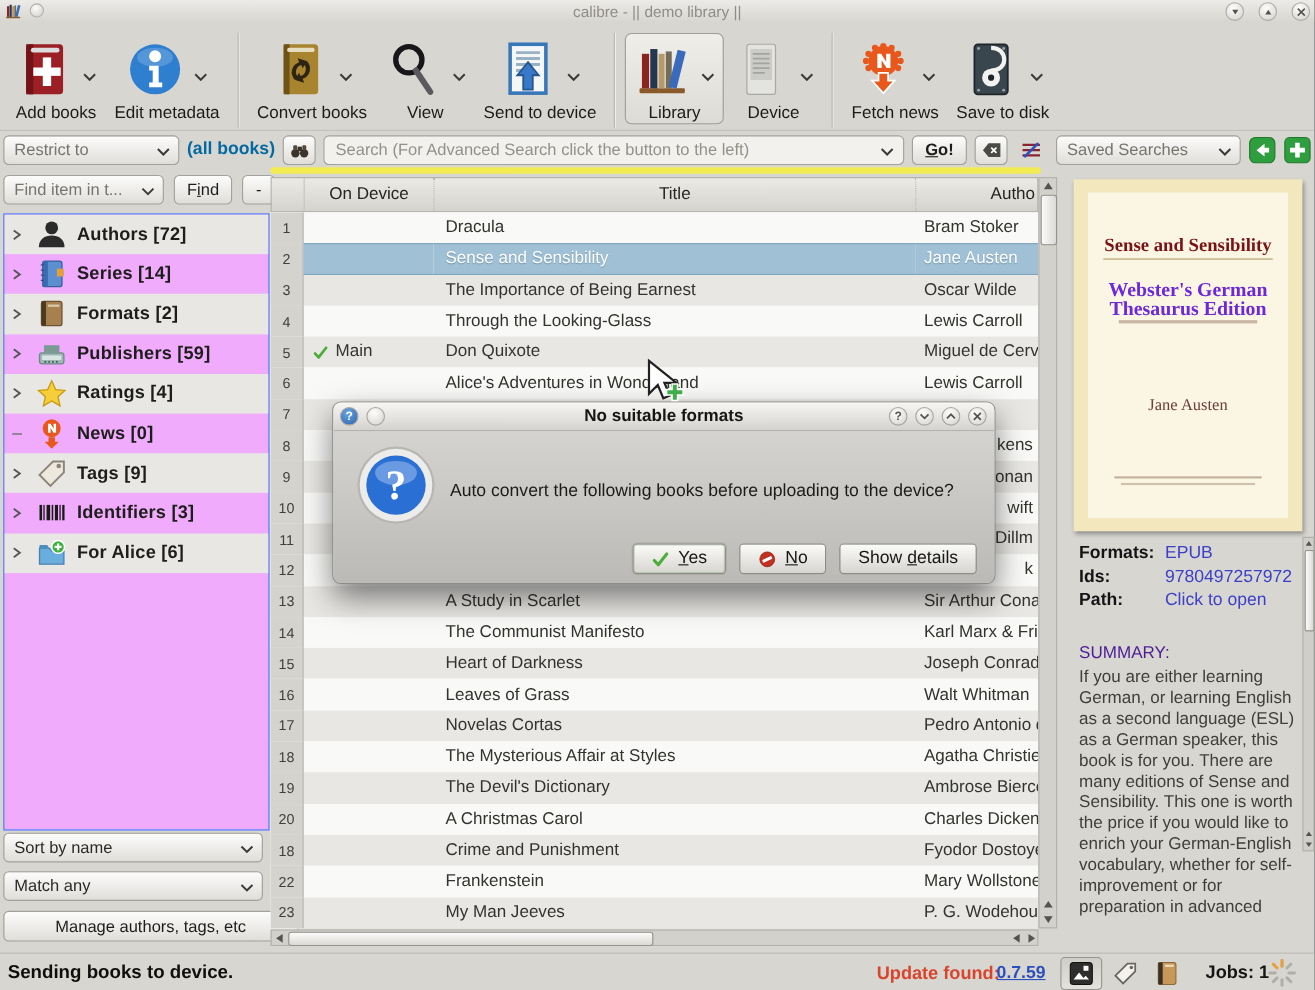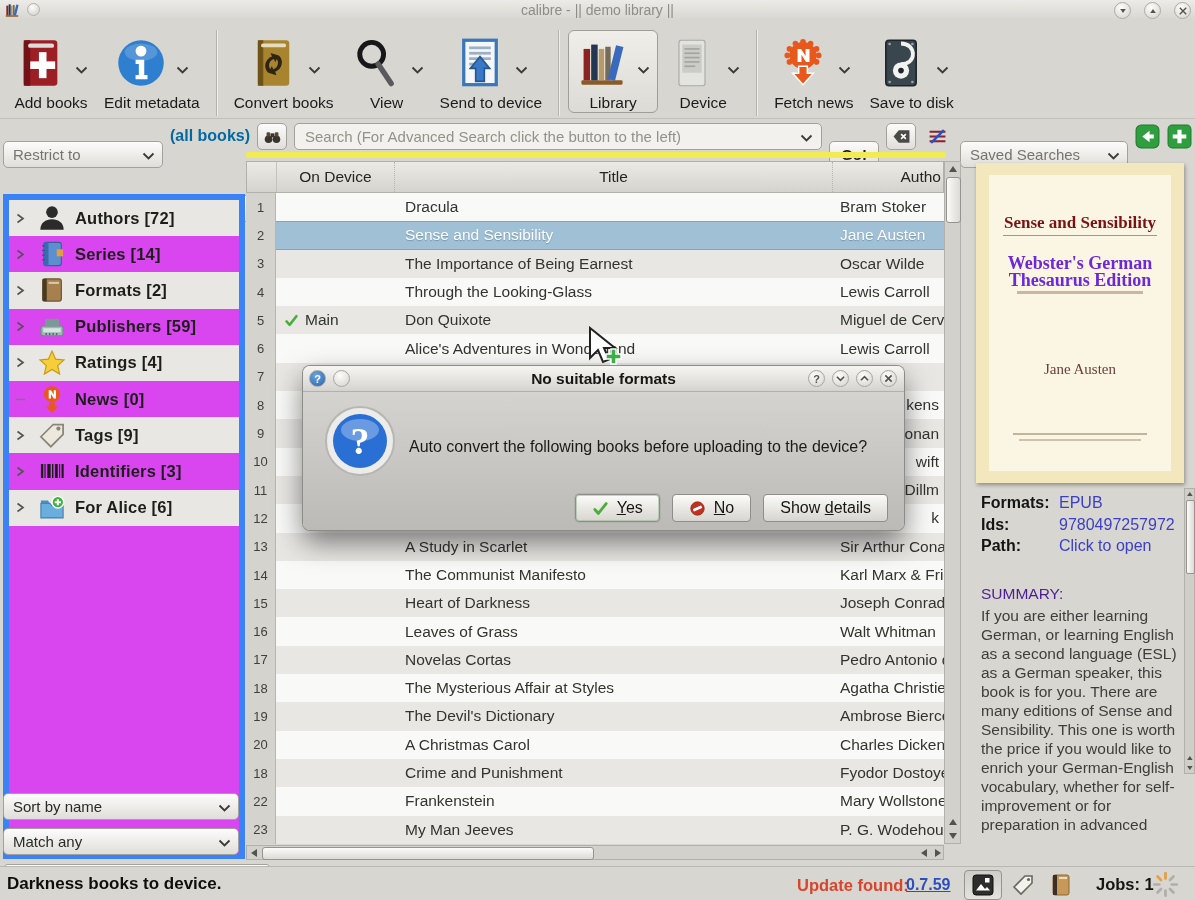--- a/index.html
+++ b/index.html
@@ -23,40 +23,40 @@
   .trow{display:flex;align-items:center;height:60px}
   .ticon,.ticon svg{width:52px;height:52px}
   .chev,.chev svg{width:13px;height:8px}
   .titem .chev{margin-left:9px;margin-top:14px}
   .tlabel{font-size:15.5px;margin-top:1px;white-space:nowrap;color:#1b1b19}
   .tsep{width:1px;background:#b5b3ae;height:86px;margin:2px 8px 0;border-right:1px solid #efeee9}
   
   .searchrow{position:absolute;left:0;top:120px;width:100%;height:32px;display:flex;align-items:center;gap:7px;
       padding:0 3px;box-sizing:border-box}
   .combo,.btn{height:27px;border:1px solid #a3a19c;border-radius:5px;box-sizing:border-box;
-      background:linear-gradient(#fcfcfb,#e0deda);display:flex;align-items:center;font-size:15px;margin-top:36px;}
+      background:linear-gradient(#fcfcfb,#e0deda);display:flex;align-items:center;font-size:15px;}
   .combo{position:relative;padding:0 24px 0 9px;color:#76746d}
   .combo .chev{position:absolute;right:7px;top:10px;margin:0}
   .btn{justify-content:center;padding:0 11px;color:#1d1d1b}
   #restrict{width:160px}
   .all-books{font-size:16px;font-weight:700;color:#0369a1;white-space:nowrap}
   .iconbtn{width:30px;height:27px;border:1px solid #a3a19c;border-radius:5px;box-sizing:border-box;
       background:linear-gradient(#fcfcfb,#e0deda);display:flex;align-items:center;justify-content:center}
   .iconbtn svg{width:19px;height:19px}
   #searchbox{flex:1;position:relative;height:27px;border:1px solid #a3a19c;border-radius:5px;box-sizing:border-box;
       background:#f2f1ed;display:flex;align-items:center;padding:0 26px 0 10px;color:#93918a;font-size:15px;white-space:nowrap;overflow:hidden}
   #saved{width:168px}
   .greenbtn{width:25px;height:25px}
   .greenbtn svg{width:25px;height:25px}
   .ybar{position:absolute;left:246px;top:152px;width:700px;height:6px;background:#f2ec52;border-radius:2px}
   
   .findrow{position:absolute;left:3px;top:159px;display:flex;gap:9px;align-items:center}
   #findcombo{width:146px}
-  .tagbrowser{position:absolute;left:3px;top:194px;width:242px;height:665px;border:6px solid #3b82f6;
-      background:#d946ef;box-sizing:border-box;overflow:hidden}
+  .tagbrowser{position:absolute;left:3px;top:194px;width:242px;height:561px;border:1px solid #3b82f6;
+      background:#f0abfc;box-sizing:border-box;overflow:hidden}
   .tagitem{height:36.2px;display:flex;align-items:center;padding-left:7px;gap:9px}
   .tagitem:nth-child(odd){background:#e8e7e3}
   .texp{width:13px;display:flex}
   .texp svg{width:9px;height:11px}
   .tagicon,.tagicon svg{width:28px;height:28px}
   .taglabel{font-weight:bold;font-size:16.5px;color:#1d1d1b;letter-spacing:.2px}
   .lc{position:absolute;left:3px;width:236px}
   #sortcombo{top:757px;color:#2a2a26}
   #matchcombo{top:792px;color:#2a2a26}
   #managebtn{top:828px;width:268px;height:28px}
@@ -860,21 +860,21 @@
       <div class="rsb-a">
           <span class="tri-up"></span>
         </div>
       <div class="rsb-a">
           <span class="tri-down"></span>
         </div>
     </div>
   </div>
 
   <div class="statusbar">
-    <span class="sending">Darkness books to device.</span>
+    <span class="sending">Sending books to device.</span>
     <span class="upd-label">Update found:</span>
     <span class="upd-ver">0.7.59</span>
     <span class="sb-btn pressed" style="left:964px">
         <span style="width:24px;height:24px">
           <svg viewBox="0 0 24 24">
             <rect x="2" y="2" width="20" height="20" rx="3" fill="#2e2e2c" stroke="#111"></rect>
             <path d="M5 17.5l5-6.5 4 5 2-2 3 3.5z" fill="#fff"></path>
             <rect x="14" y="5" width="4.5" height="4.5" fill="#fff"></rect>
           </svg>
         </span>

